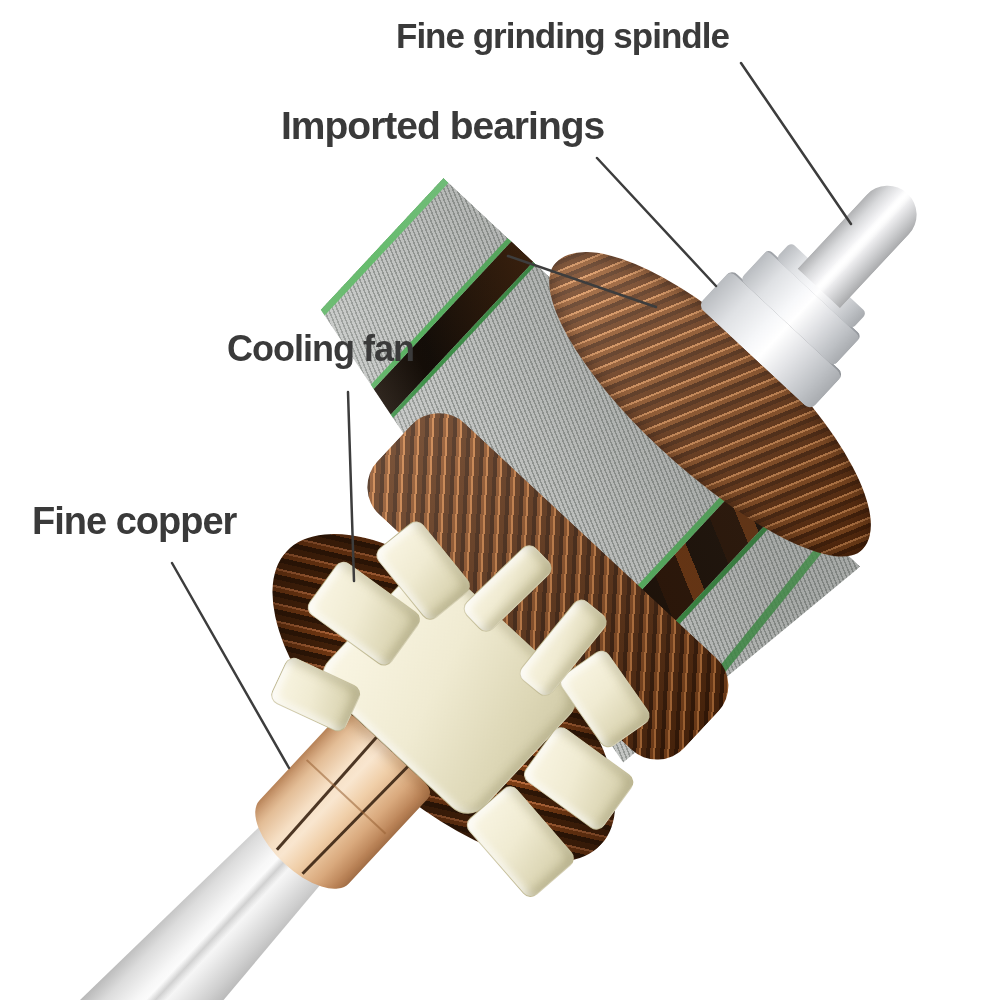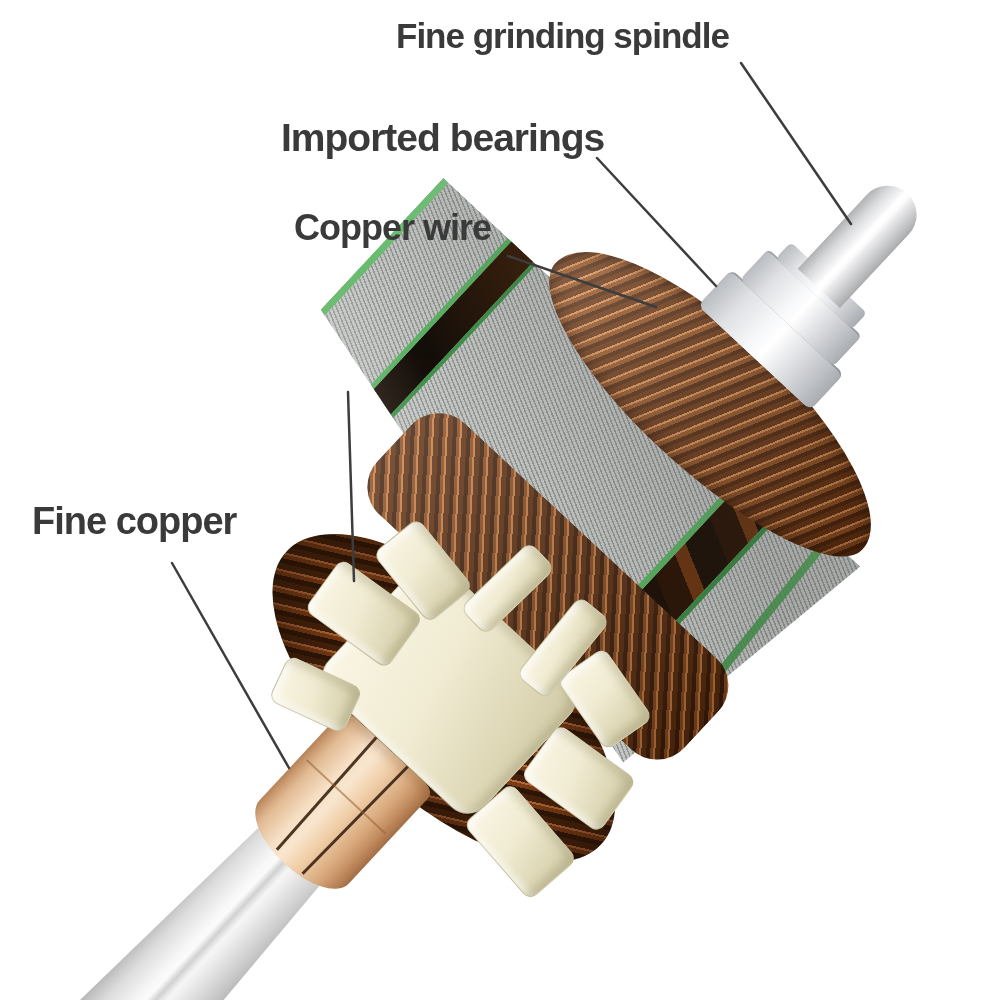--- a/index.html
+++ b/index.html
@@ -213,17 +213,17 @@
 
   <svg id="callout-svg">
       <line x1="741" y1="63" x2="851" y2="224" stroke="#3d3d3d" stroke-width="2.5"></line>
       <line x1="597" y1="158" x2="716" y2="286" stroke="#3d3d3d" stroke-width="2.5"></line>
       <line x1="508" y1="256" x2="656" y2="307" stroke="#3d3d3d" stroke-width="2.5"></line>
       <line x1="348" y1="392" x2="354" y2="581" stroke="#3d3d3d" stroke-width="2.5"></line>
       <line x1="172" y1="563" x2="289" y2="768" stroke="#3d3d3d" stroke-width="2.5"></line>
     </svg>
 
   <div class="callout-label" style="left: 396px; top: 16px; font-size: 35px; color: rgb(58, 58, 58);">Fine grinding spindle</div>
-  <div class="callout-label" style="left: 281px; top: 116px; font-size: 39px; color: rgb(58, 58, 58);">Imported bearings</div>
-  <div class="callout-label" style="left: 294px; top: 208px; font-size: 36px; color: rgb(58, 58, 58);">Copper wire</div>
+  <div class="callout-label" style="left: 281px; top: 104px; font-size: 39px; color: rgb(58, 58, 58);">Imported bearings</div>
+  <div class="callout-label" style="left: 227px; top: 329px; font-size: 36px; color: rgb(58, 58, 58);">Cooling fan</div>
   <div class="callout-label" style="left: 32px; top: 500px; font-size: 38px; color: rgb(58, 58, 58);">Fine copper</div>
 
 </div>
 
 </body></html>

